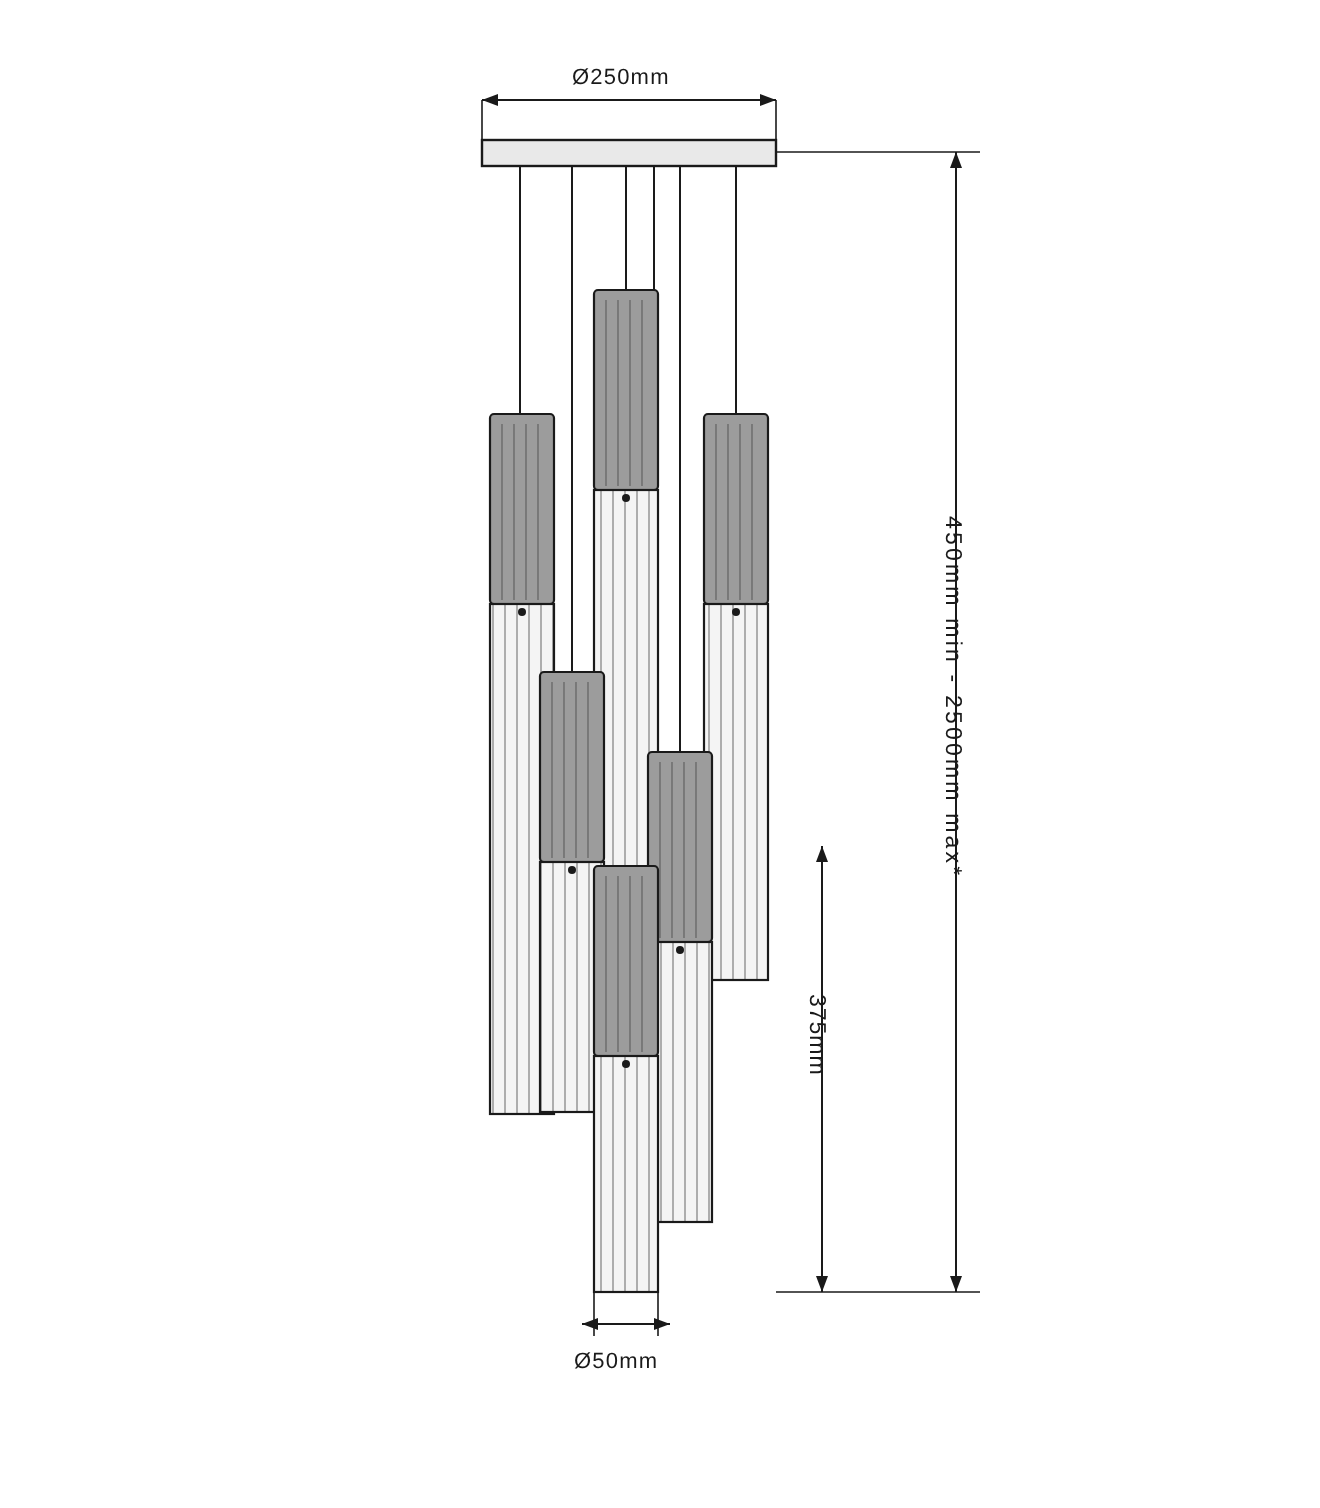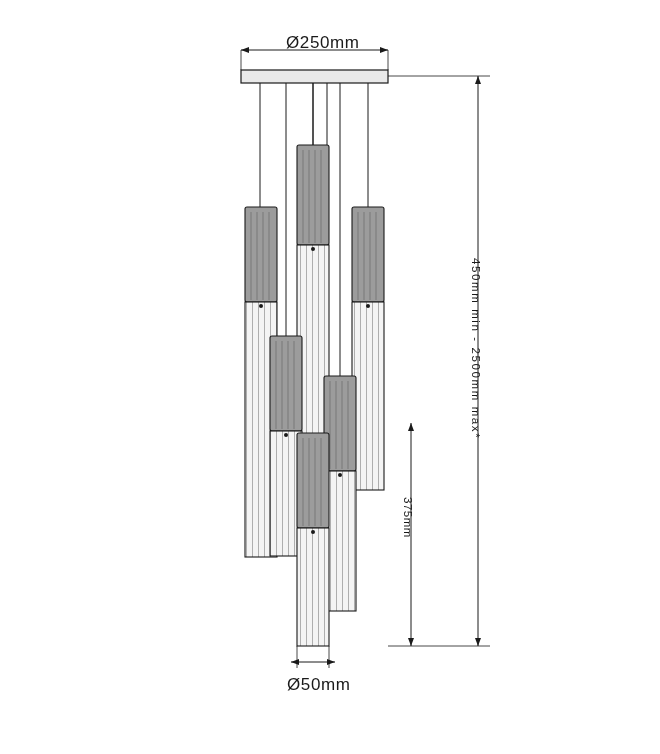--- a/index.html
+++ b/index.html
@@ -17,21 +17,21 @@
   }
   #stage {
     position: absolute;
     left: 0;
     top: 0;
     width: 660px;
     height: 754px;
   }
   .dim-label {
     position: absolute;
-    font-size: 17px;
+    font-size: 11px;
     letter-spacing: 0.6px;
     color: #1a1a1a;
     white-space: nowrap;
   }
   #label-width {
     left: 286px;
     top: 33px;
   }
   #label-diameter {
     left: 287px;

